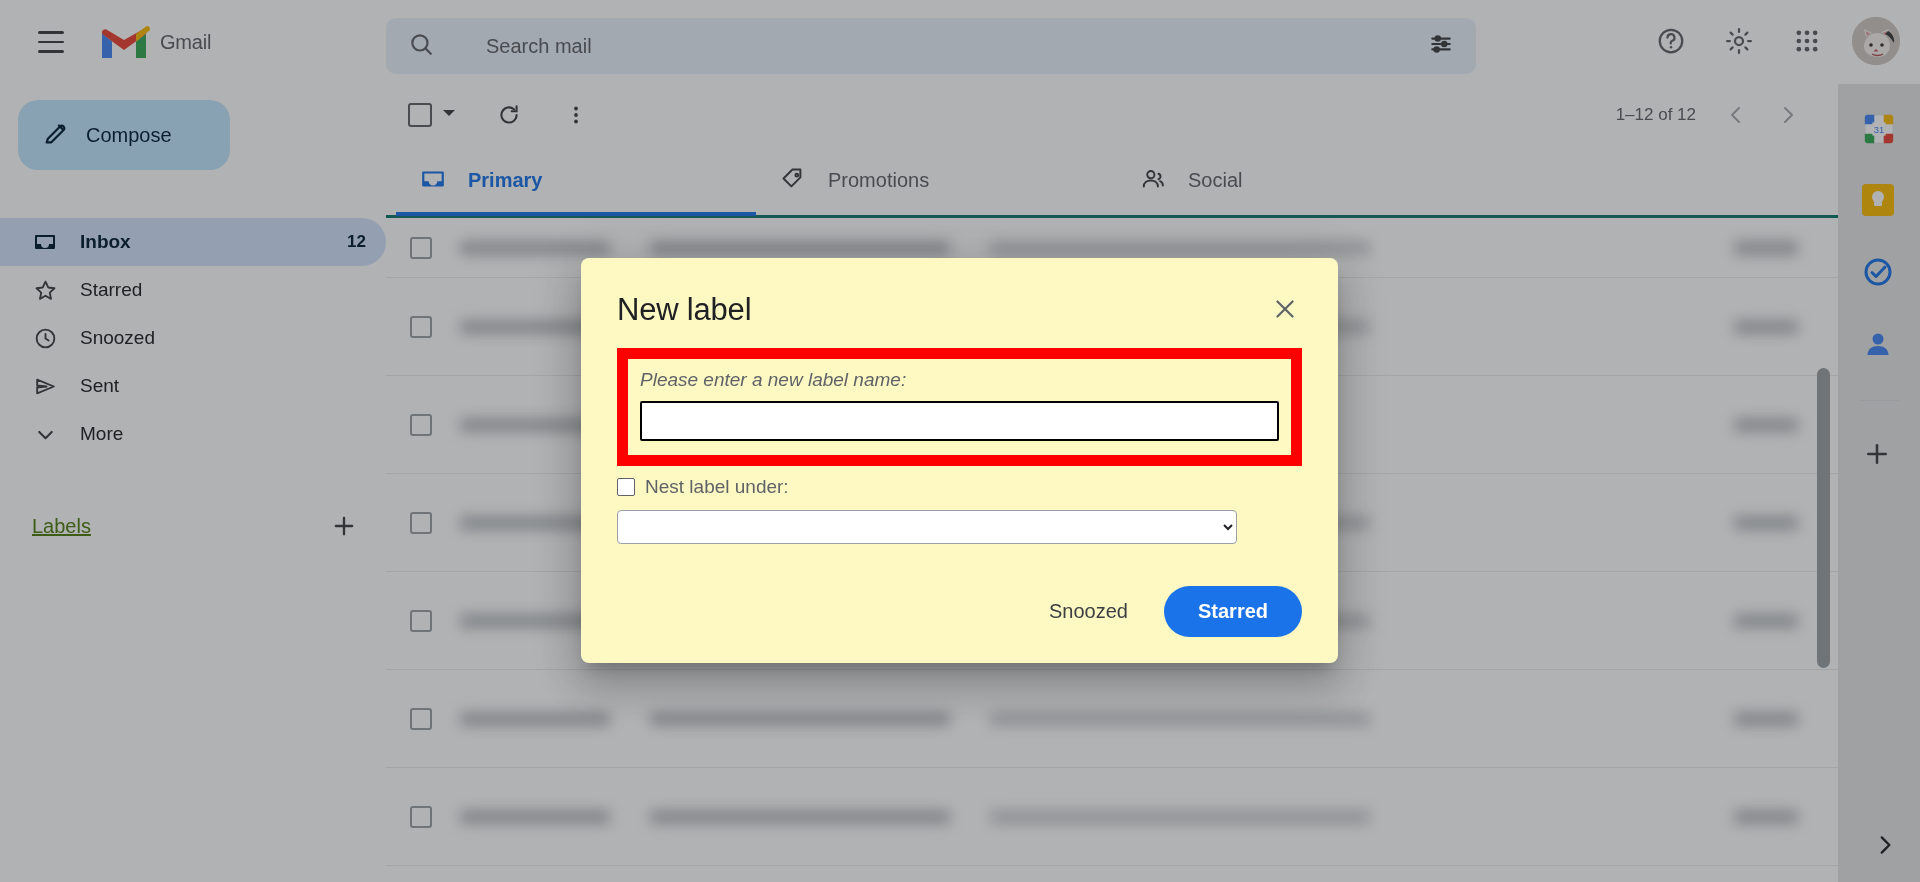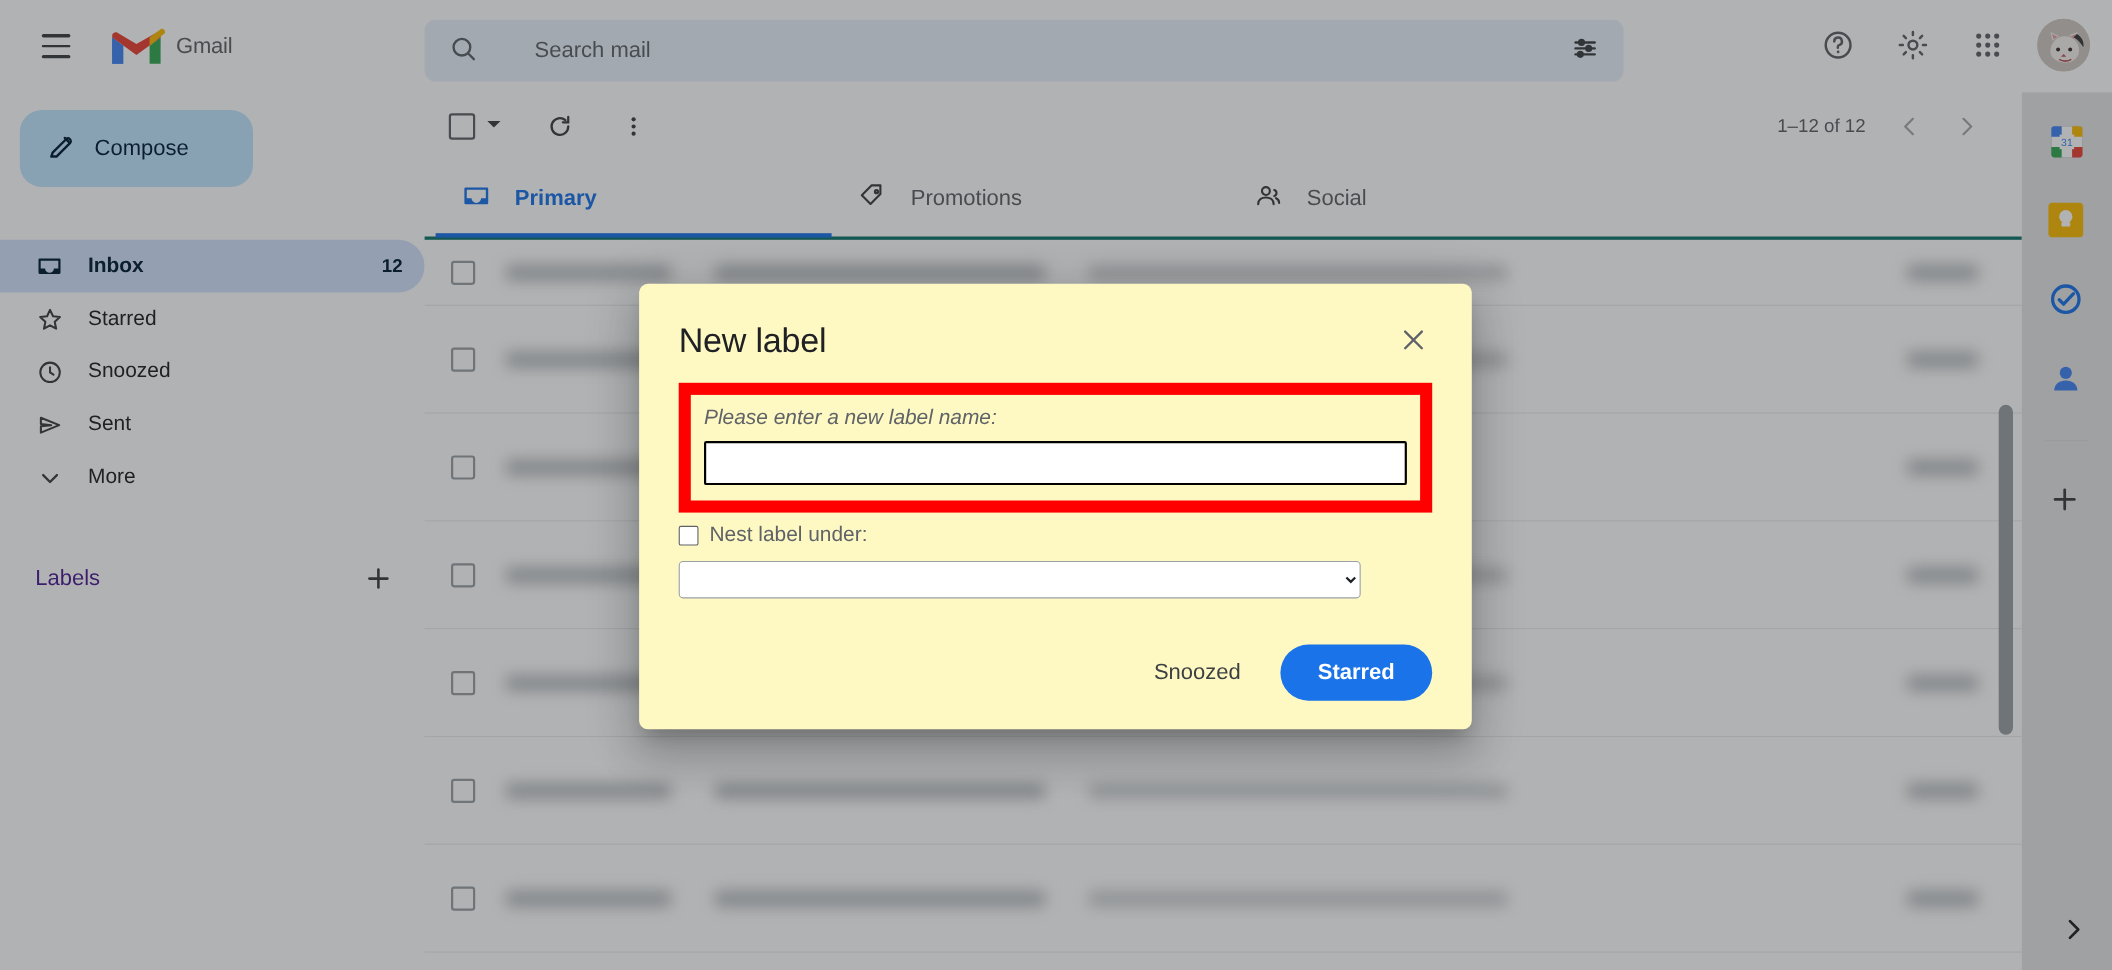--- a/index.html
+++ b/index.html
@@ -155,21 +155,21 @@
   .navitem.active .nav-label { font-weight: bold; color: #001d35; }
   .nav-count { font-size: 17px; color: #001d35; font-weight: bold; }
 
   .labels-header {
     margin-top: 44px;
     height: 48px;
     display: flex; align-items: center;
     padding-left: 32px; padding-right: 28px;
     justify-content: space-between;
   }
-  .labels-title { font-size: 20px; color: #4c1d95; }
+  .labels-title { font-size: 20px; color: #4d7c0f; text-decoration: underline; }
   .labels-add { cursor: pointer; display: flex; }
 
   
   .main {
     position: absolute;
     left: 386px; top: 84px;
     width: 1452px;
     height: 798px;
     background: #ffffff;
   }

